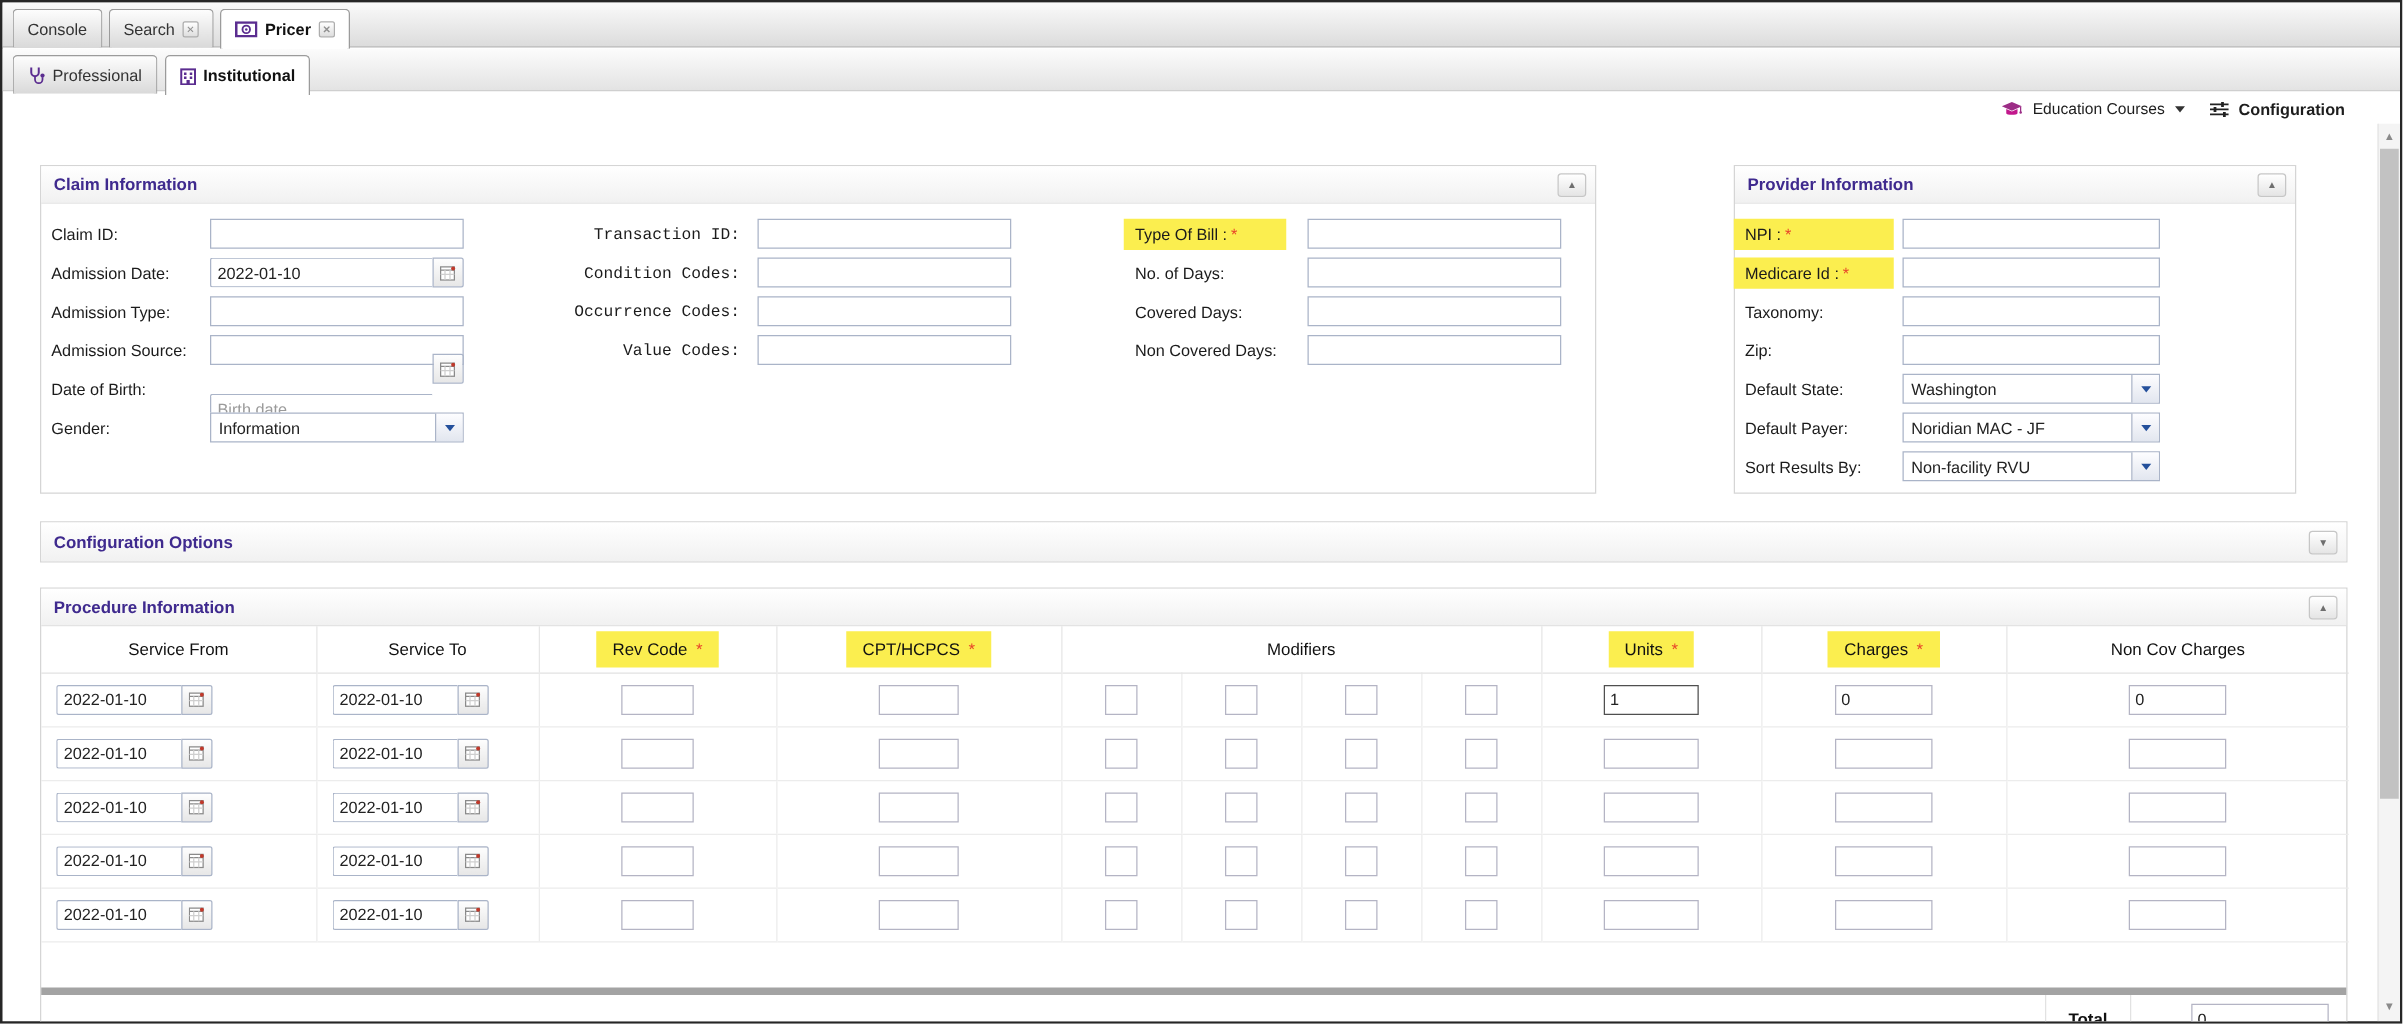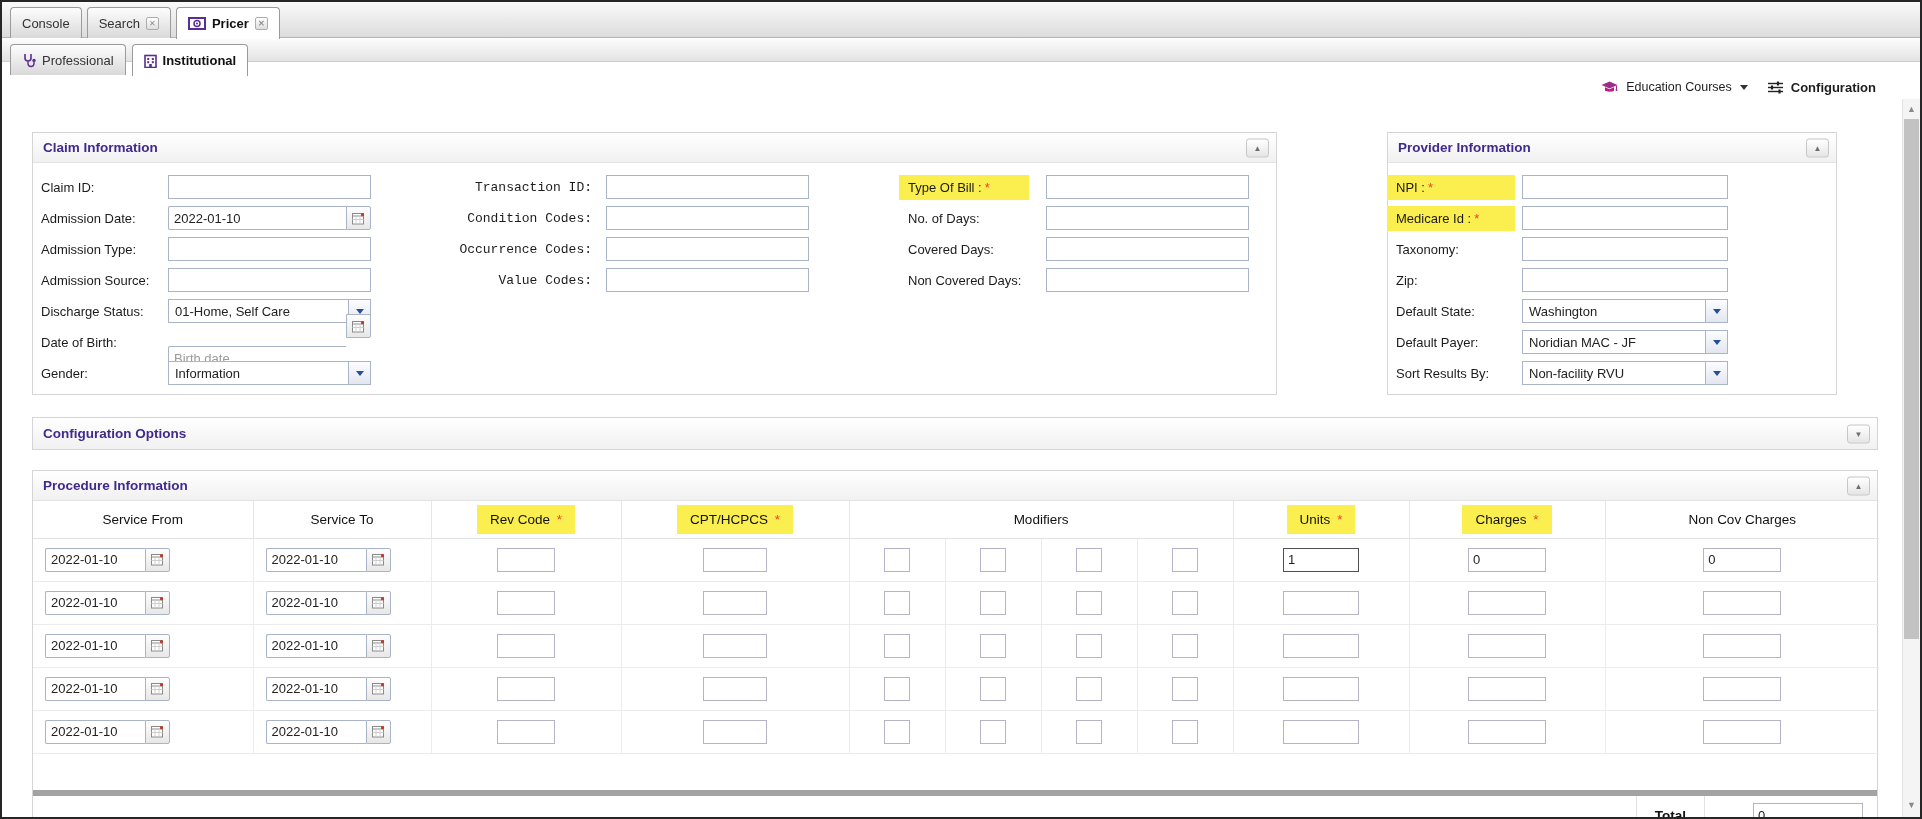--- a/index.html
+++ b/index.html
@@ -2,21 +2,21 @@
 <html><head>
 <meta charset="utf-8">
 <style>
   * { box-sizing: border-box; margin: 0; padding: 0; }
   html,body { background:#ffffff; }
   body { font-family:"Liberation Sans", sans-serif; }
   .window { position:relative; width:1922px; height:819px; border:2px solid #262626; background:#fff; overflow:hidden; }
 
   
   .tabstrip1 { position:absolute; top:0; left:0; right:0; height:36px; background:linear-gradient(#fafafa,#dcdcdc); border-bottom:1px solid #b3b3b3; padding:5px 0 0 8px; display:flex; gap:5px; }
-  .tabstrip2 { position:absolute; top:37px; left:0; right:0; height:23px; background:linear-gradient(#fcfcfc,#e3e3e3); border-bottom:1px solid #cfcfcf; padding:5px 0 0 8px; display:flex; gap:6px; }
+  .tabstrip2 { position:absolute; top:37px; left:0; right:0; height:34px; background:linear-gradient(#fcfcfc,#e3e3e3); border-bottom:1px solid #cfcfcf; padding:5px 0 0 8px; display:flex; gap:6px; }
   .tab { position:relative; display:flex; align-items:center; gap:6px; padding:0 11px; height:31px; border:1px solid #9b9b9b; border-bottom:none; border-radius:4px 4px 0 0; background:linear-gradient(#fdfdfd,#d9d9d9); font-size:13px; color:#333; cursor:pointer; }
   .tab.active { background:#fff; font-weight:bold; color:#111; z-index:3; height:32px; }
   .closebox { width:13px; height:13px; border:1px solid #adadad; border-radius:2px; background:linear-gradient(#ffffff,#dedede); color:#8f8f8f; font-size:8px; line-height:11px; text-align:center; cursor:pointer; }
 
   
   .toolbar { position:absolute; top:74px; right:44px; height:22px; display:flex; align-items:center; gap:20px; font-size:12.5px; color:#1d1d1d; }
   .tb-item { display:flex; align-items:center; gap:8px; cursor:pointer; }
   .tb-caret { width:0; height:0; border-left:4px solid transparent; border-right:4px solid transparent; border-top:5px solid #333; }
   .tb-config { font-weight:bold; font-size:13px; }
 
@@ -201,29 +201,20 @@
             </span>
           </span>
         </div>
         <div class="frow">
           <span class="flabel">Admission Type:</span>
           <input class="ti w-std" value="" style="">
         </div>
         <div class="frow">
           <span class="flabel">Admission Source:</span>
           <input class="ti w-std" value="" style="">
-        </div>
-        <div class="frow">
-          <span class="flabel">Discharge Status:</span>
-          <span class="selectf w-std">
-            <span class="val">01-Home, Self Care</span>
-            <span class="sel-trigger">
-                <span class="chev"></span>
-              </span>
-          </span>
         </div>
         <div class="frow">
           <span class="flabel">Date of Birth:</span>
           <span class="datef">
             <input class="ti" style="width: 178px; margin-top: 32px;" placeholder="Birth date">
             <span class="cal-btn">
               <svg width="13" height="13" viewBox="0 0 13 13">
                   <rect x="0.5" y="1.5" width="11" height="10.5" fill="#fff" stroke="#8a8a8a"></rect>
                   <line x1="0.5" y1="4" x2="11.5" y2="4" stroke="#8a8a8a"></line>
                   <line x1="4" y1="4" x2="4" y2="12" stroke="#cfcfcf"></line>

